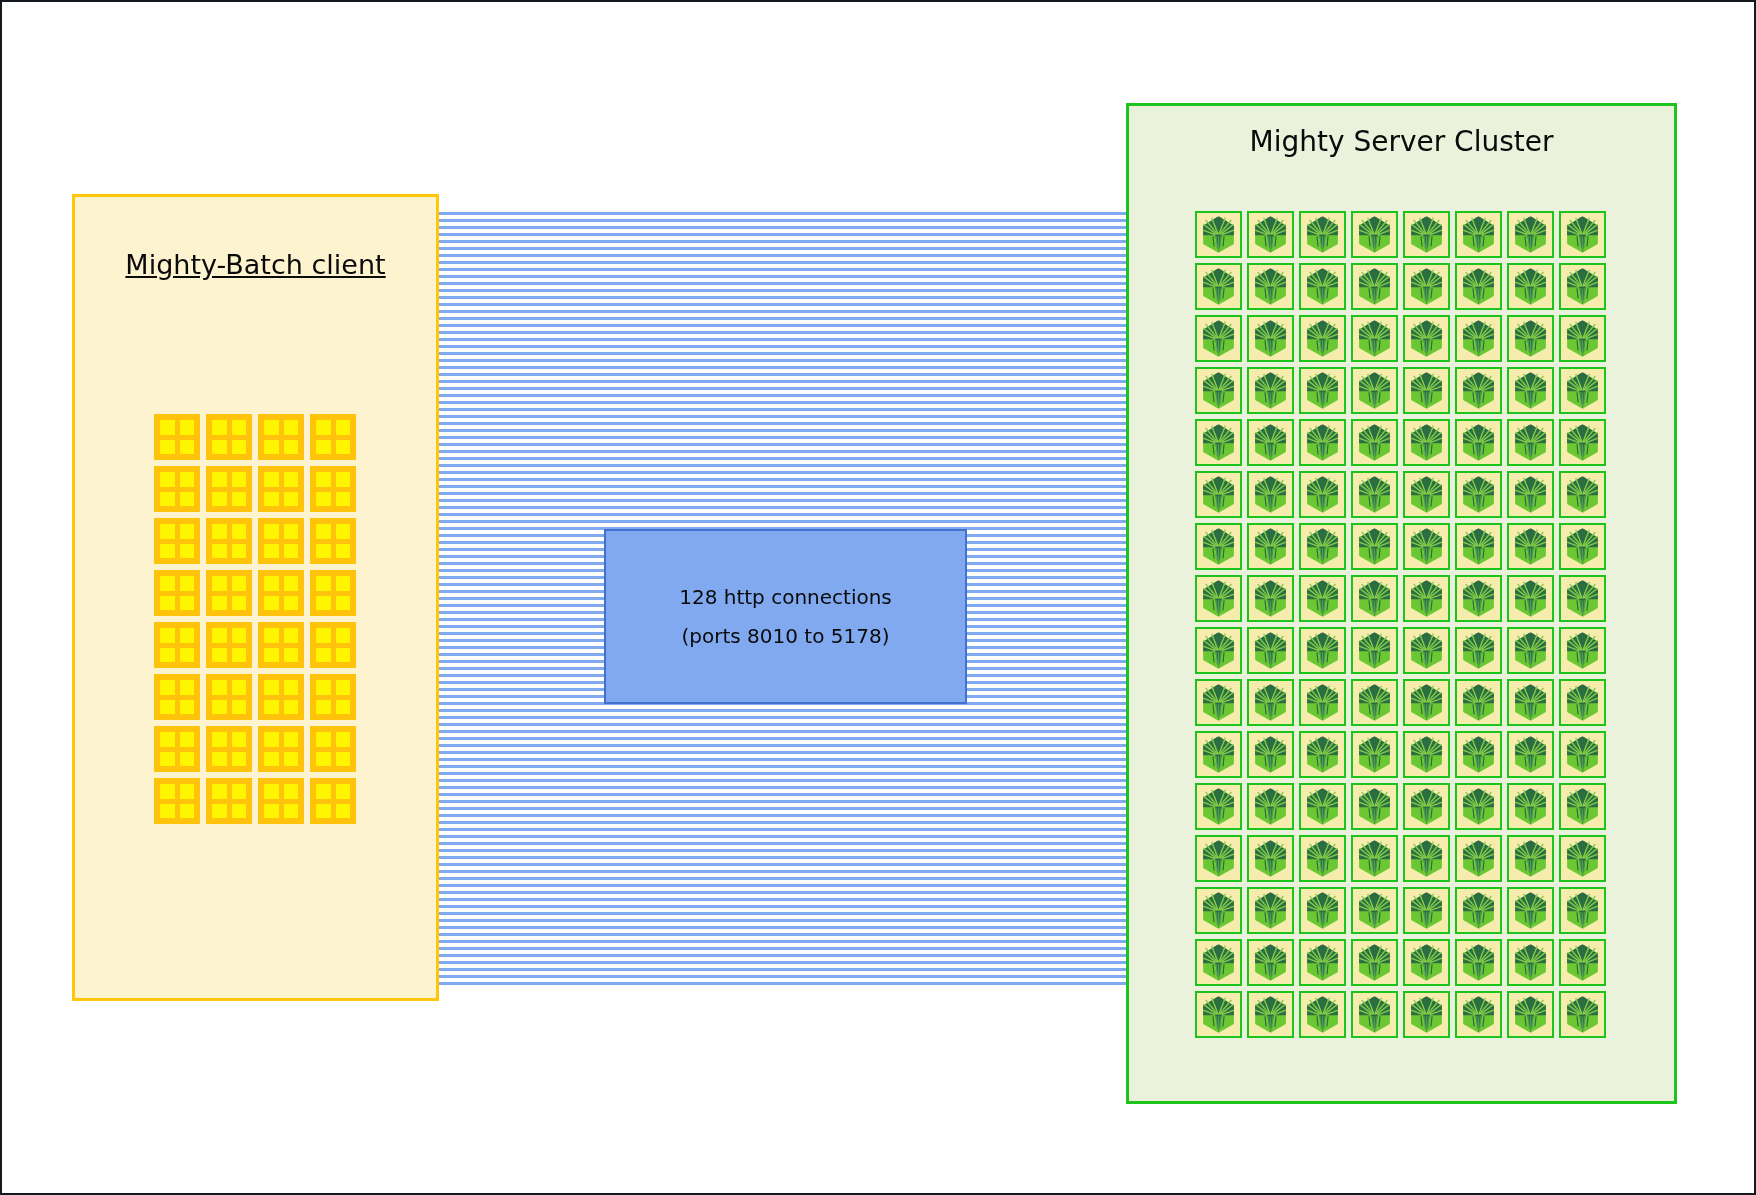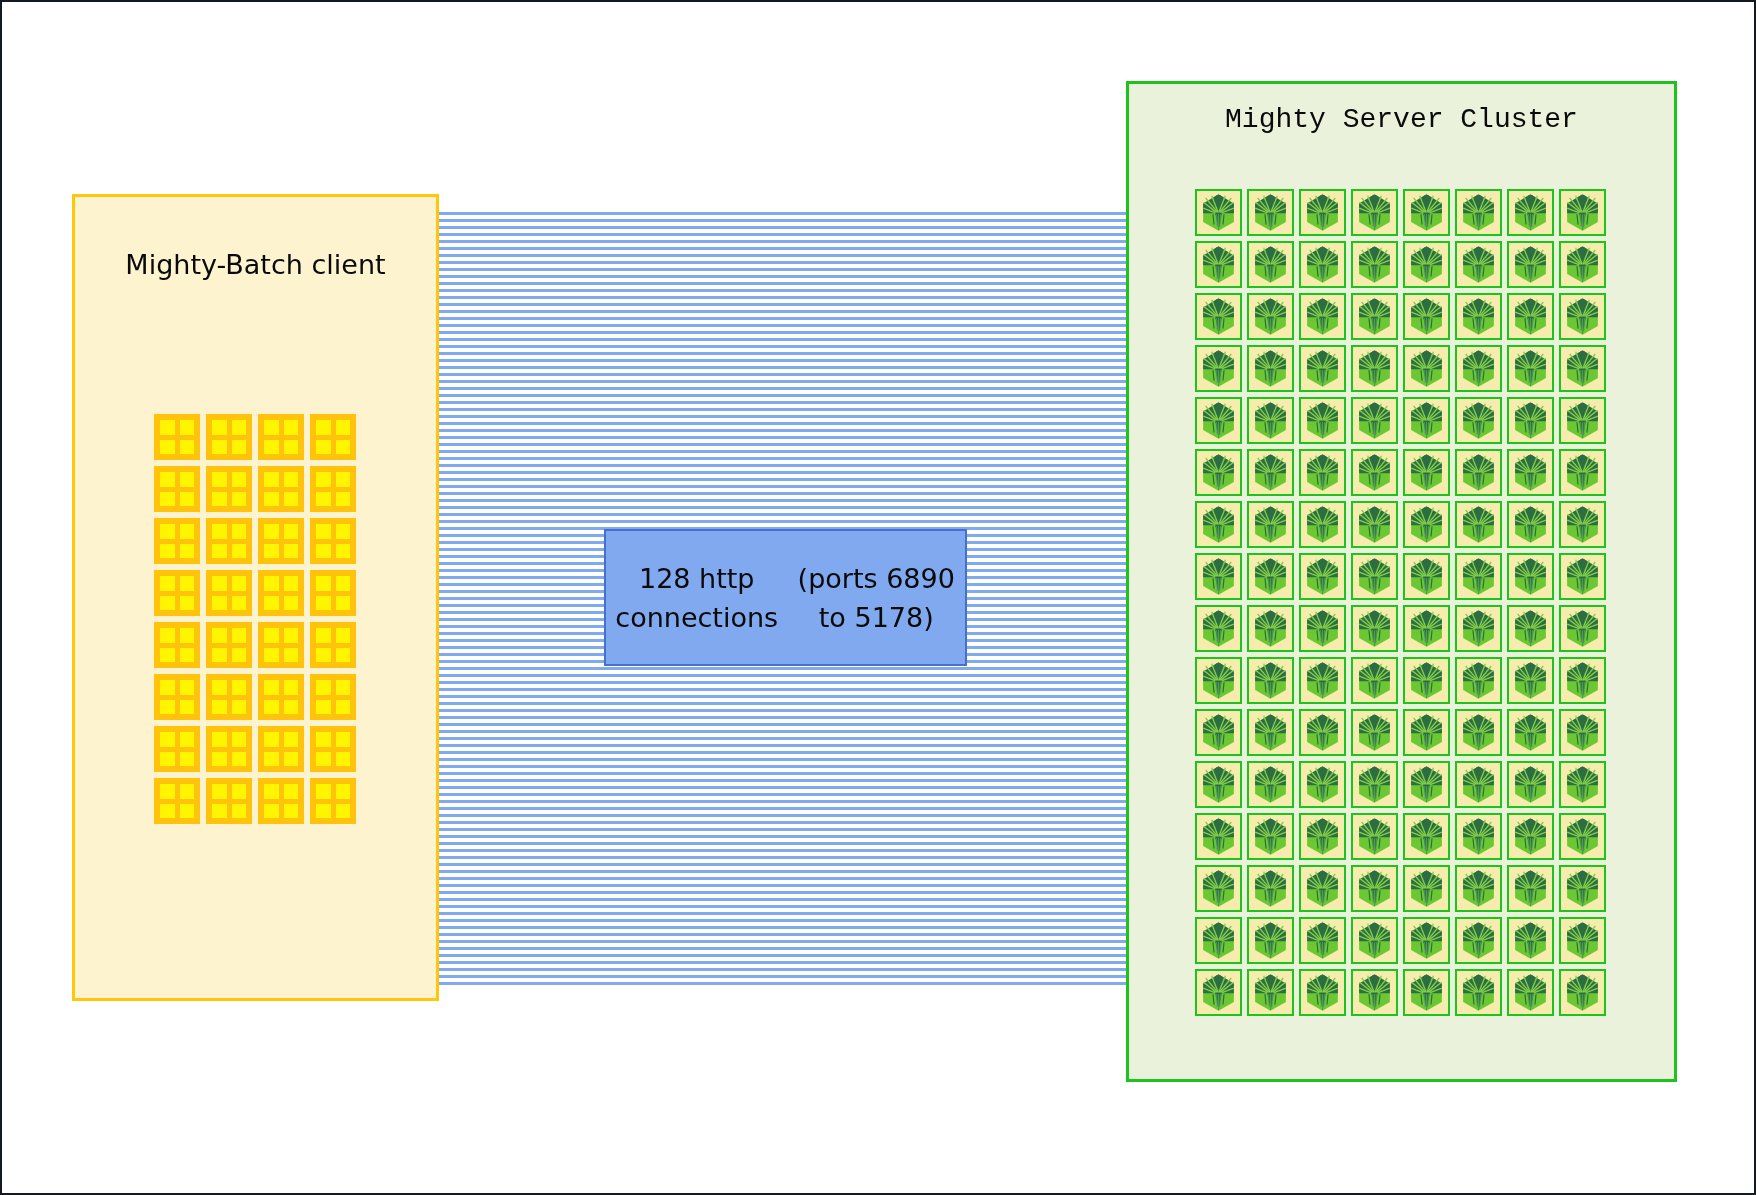--- a/index.html
+++ b/index.html
@@ -12,57 +12,57 @@
   .stripes{
     position:absolute;left:437px;top:210px;width:688px;height:774px;
     background:repeating-linear-gradient(180deg,
       var(--stripe-blue,#80a9f0) 0px, var(--stripe-blue,#80a9f0) 3px,
       #ffffff 3px, #ffffff 7px);
   }
   
   .client-box{
     position:absolute;left:70px;top:192px;width:367px;height:807px;
     background:var(--client-bg,#fdf4cf);
-    border:3px solid var(--client-border,#ffc60a);box-sizing:border-box;
+    border:3px solid var(--client-border,#ffc60a);box-sizing:border-box;text-decoration:underline;
   }
   .client-title{margin-top:49px;text-align:center;font-size:27px;line-height:37px;}
   .cpu-grid{
     position:absolute;left:79px;top:217px;
     display:grid;grid-template-columns:repeat(4,46px);grid-auto-rows:46px;gap:6px;
   }
   .cpu-icon{
     width:46px;height:46px;box-sizing:border-box;background:var(--cpu-outer,#ffc30b);
     display:grid;grid-template-columns:1fr 1fr;grid-template-rows:1fr 1fr;gap:5px;padding:6px;
   }
   .cpu-icon i{display:block;background:var(--cpu-inner,#fff500);}
   
   .server-box{
-    position:absolute;left:1124px;top:79px;width:551px;height:1001px;
+    position:absolute;left:1124px;top:101px;width:551px;height:1001px;
     background:var(--server-bg,#ebf2dc);
-    border:3px solid var(--server-border,#1dc41d);box-sizing:border-box;font-family:Liberation Mono, monospace;
+    border:3px solid var(--server-border,#1dc41d);box-sizing:border-box;
   }
   .server-title{margin-top:17px;text-align:center;font-size:28px;line-height:37px;}
   .tree-grid{
     position:absolute;left:66px;top:105px;
     display:grid;grid-template-columns:repeat(8,47px);grid-auto-rows:47px;gap:5px;
   }
   .tree-cell{
     width:47px;height:47px;box-sizing:border-box;
     background:var(--cell-bg,#f6ecae);
     border:2px solid var(--server-border,#1dc41d);
     display:flex;align-items:center;justify-content:center;
   }
   .tree-cell svg{width:41px;height:41px;display:block;}
   
   .conn-box{
-    position:absolute;left:602px;top:527px;width:363px;height:137px;box-sizing:border-box;
+    position:absolute;left:602px;top:527px;width:363px;height:175px;box-sizing:border-box;
     background:var(--conn-fill,#80a9f0);
     border:2px solid var(--conn-border,#4470ce);
-    display:flex;flex-direction:row;align-items:center;justify-content:center;
-    font-size:27px;line-height:39px;text-align:center;
+    display:flex;flex-direction:column;align-items:center;justify-content:center;
+    font-size:20px;line-height:39px;text-align:center;
   }
 </style>
 </head>
 <body>
 
 <div class="canvas">
 
   <div class="stripes"></div>
 
   <div class="client-box">
@@ -3852,16 +3852,16 @@
               <path d="M17.5 26 L18.8 38"></path>
               <path d="M30.5 26 L29.2 38"></path>
             </g>
           </svg>
         </div>
       </div>
   </div>
 
   <div class="conn-box">
     <div>128 http connections</div>
-    <div>(ports 6890 to 5178)</div>
+    <div>(ports 8010 to 5178)</div>
   </div>
 
 </div>
 
 </body></html>

